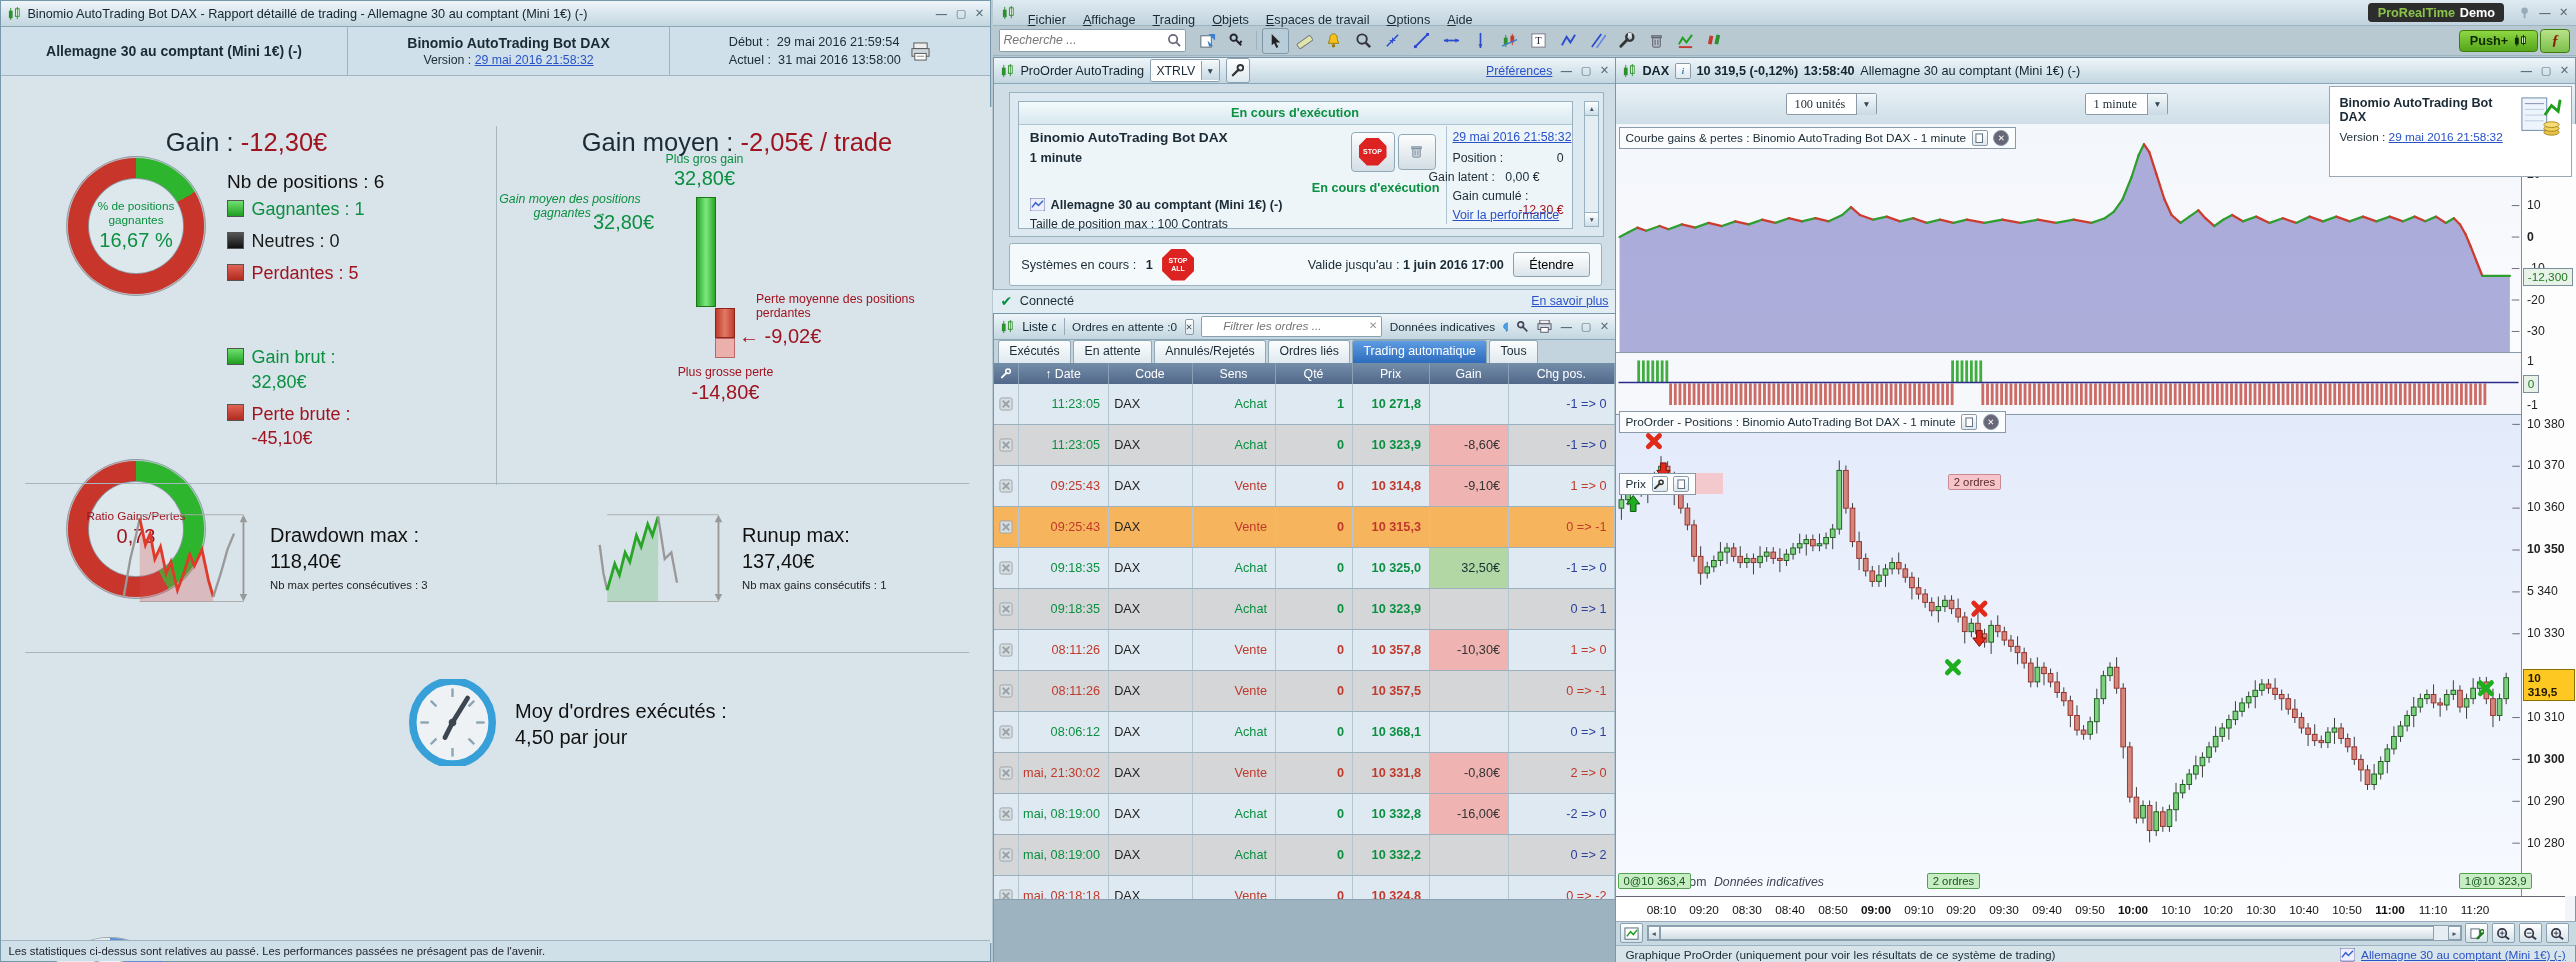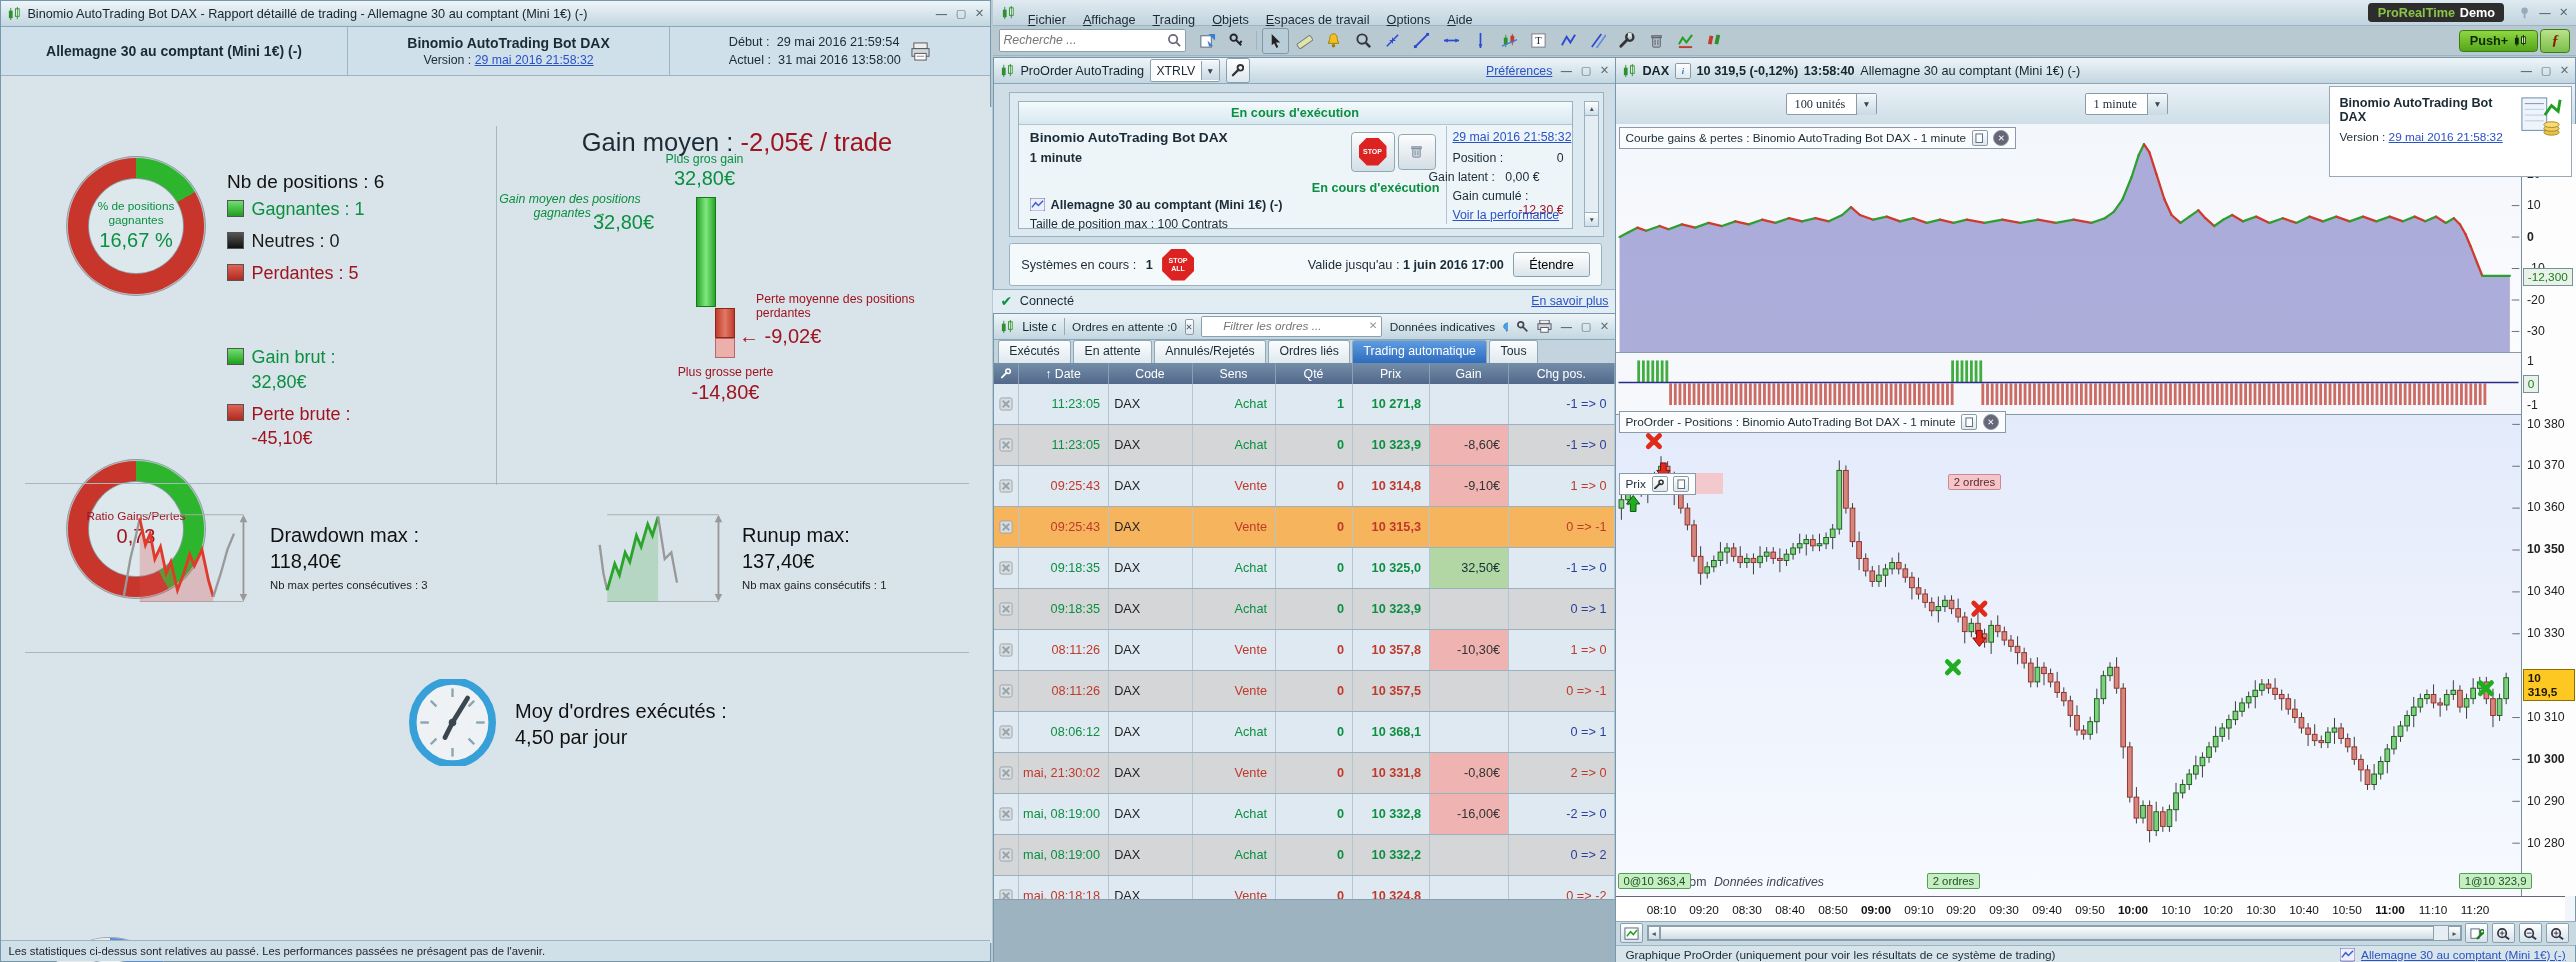--- a/index.html
+++ b/index.html
@@ -182,20 +182,23 @@
               <rect x="2" y="7" width="18" height="8" fill="#cfd8dd" stroke="#555"></rect>
               <rect x="5" y="12" width="12" height="7" fill="#fff" stroke="#555"></rect>
               <line x1="7" y1="15" x2="15" y2="15" stroke="#888"></line>
             </svg>
         </span>
       </div>
     </div>
 
     <div class="rpt-content">
 
+      <div class="abs sec-title" style="left:19px;top:21px;width:453px;">
+        <span>Gain :</span> <span class="dkred">-12,30€</span>
+      </div>
       <div class="abs sec-title" style="left:505px;top:21px;width:462px;">
         <span>Gain moyen :</span> <span class="dkred">-2,05€ / trade</span>
       </div>
       <div class="abs" style="left:495px;top:19px;height:359px;border-left:0.9px solid #a7b7c0;"></div>
 
       <div class="abs donut" id="donut-winpct" style="left: 66px; top: 50px; width: 138px; height: 138px; background: conic-gradient(rgb(46, 181, 46) 0deg, rgb(46, 181, 46) 16.67%, rgb(200, 53, 42) 16.67%, rgb(200, 53, 42) 100%);">
         <div class="hole">
             <div class="lab grn">% de positions gagnantes</div>
             <div class="val grn">16,67 %</div>
           </div>
@@ -1571,21 +1574,21 @@
       <div class="tick" style="top: 235px;">-20</div>
       <div class="tick" style="top: 266px;">-30</div>
       <div class="tag" style="top: 210px; background: rgb(233, 242, 233); color: rgb(31, 122, 31);">-12,300</div>
       <div class="tick" style="top: 296px;">1</div>
       <div class="tag" style="top: 317px; left: 907px; background: rgb(233, 242, 233); color: rgb(31, 122, 31);">0</div>
       <div class="tick" style="top: 340px;">-1</div>
       <div class="tick" style="top: 359px;">10 380</div>
       <div class="tick" style="top: 400px;">10 370</div>
       <div class="tick" style="top: 442px;">10 360</div>
       <div class="tick b" style="top: 484px;">10 350</div>
-      <div class="tick" style="top: 526px;">10 340</div>
+      <div class="tick" style="top: 526px;">5 340</div>
       <div class="tick" style="top: 568px;">10 330</div>
       <div class="tick" style="top: 652px;">10 310</div>
       <div class="tick b" style="top: 694px;">10 300</div>
       <div class="tick" style="top: 736px;">10 290</div>
       <div class="tick" style="top: 778px;">10 280</div>
       <div class="tag" style="top: 611px; background: rgb(253, 200, 34); color: rgb(32, 24, 0); border-color: rgb(138, 112, 0); font-weight: bold;">10 319,5</div>
     </div>
 </div>
 
 

